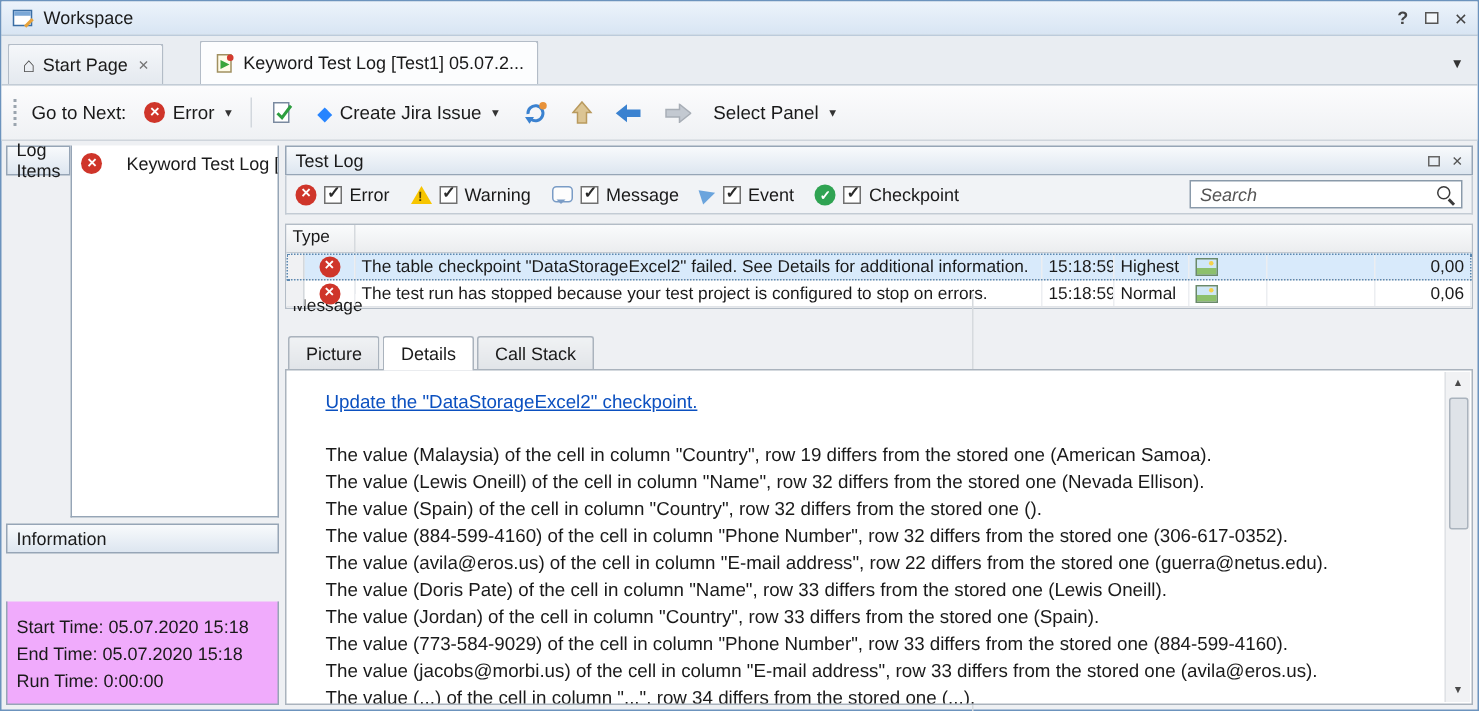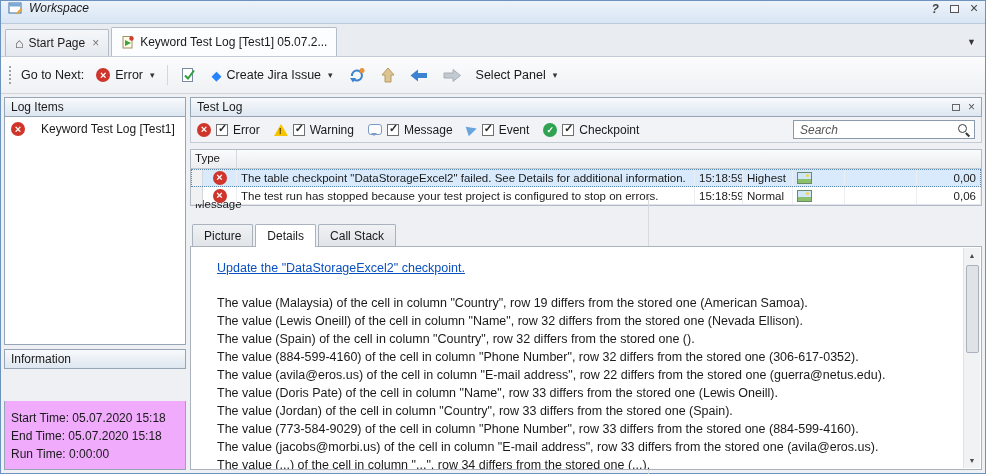--- a/index.html
+++ b/index.html
@@ -1,29 +1,29 @@
 <!DOCTYPE html>
 <html><head>
 <meta charset="utf-8">
 <style>
   * { box-sizing: border-box; margin: 0; padding: 0; }
   html,body { width: 986px; height: 474px; overflow: hidden; }
   body { font-family: "Liberation Sans", sans-serif; font-size: 12px; color: #1a1a1a; background: #eef0f3; }
   .app { position:absolute; inset:0; border:1px solid #6c93bd; display:flex; flex-direction:column; background:#eef0f3; }
 
   
-  .titlebar { height:23px; flex:0 0 23px; background:linear-gradient(#ecf3fb,#d8e5f3); border-bottom:1px solid #bccbdb; display:flex; align-items:flex-start; gap:6px; padding:0 7px;font-style:italic; }
+  .titlebar { height:23px; flex:0 0 23px; background:linear-gradient(#ecf3fb,#d8e5f3); border-bottom:1px solid #bccbdb; display:flex; align-items:center; gap:6px; padding:0 7px; }
   .titlebar .title { font-size:12px; color:#1a1a1a; }
   .tb-right { margin-left:auto; display:flex; align-items:center; gap:11px; color:#444; }
   .tb-help::before { content:'?'; font-weight:bold; font-size:12px; }
   .tb-float { width:9px; height:8px; border:1px solid #555; background:#f4f8fc; display:inline-block; }
   .tb-close::before { content:'×'; font-size:14px; line-height:1; }
 
   
-  .tabstrip { height:33px; flex:0 0 33px; background:#e9edf2; border-bottom:1px solid #c3ccd6; display:flex; align-items:flex-end; padding:0 4px; position:relative; }
+  .tabstrip { height:33px; flex:0 0 33px; background:#e9edf2; border-bottom:1px solid #c3ccd6; display:flex; align-items:flex-end; padding:0 4px; position:relative;gap:22px; }
   .doctab { display:flex; align-items:center; gap:5px; height:27px; padding:0 9px; border:1px solid #b3bcc7; border-bottom:none; background:linear-gradient(#f5f7fa,#e4e9ef); font-size:12px; white-space:nowrap; margin-right:2px; border-radius:2px 2px 0 0; }
   .doctab.active { background:#fcfdfe; height:29px; }
   .tab-close { color:#777; font-size:12px; margin-left:2px; }
   .ic-home::before { content:'⌂'; font-size:14px; color:#4a4a4a; }
   .strip-chevron { position:absolute; right:9px; bottom:9px; font-size:9px; color:#333; }
 
   
   .toolbar { height:37px; flex:0 0 37px; background:linear-gradient(#fcfcfd,#eff1f4); border-bottom:1px solid #cfd5dc; display:flex; align-items:center; gap:9px; padding:0 8px; font-size:12.5px; }
   .grip { width:3px; height:18px; border-left:2px dotted #9aa4ae; }
   .tbtn { display:flex; align-items:center; gap:5px; padding:2px 3px; cursor:default; }
@@ -48,21 +48,21 @@
 
   
   .content { flex:1; display:flex; gap:4px; padding:3px; min-height:0; }
   .phead { height:20px; flex:0 0 20px; background:linear-gradient(#f8fafc,#dde6f0); border:1px solid #96a5b6; display:flex; align-items:center; padding:0 6px; font-size:12px; }
   .phead-right { margin-left:auto; display:flex; align-items:center; gap:8px; color:#555; }
   .p-float { width:8px; height:7px; border:1px solid #666; display:inline-block; }
   .p-close::before { content:'×'; font-size:12px; line-height:1; }
 
   
   .leftcol { width:182px; flex:0 0 182px; display:flex; flex-direction:column; min-height:0; }
-  .logitems { flex:1; display:flex; flex-direction:column; min-height:0; }
+  .logitems { flex:1; display:flex; flex-direction:row; min-height:0; }
   .tree { flex:1; border:1px solid #96a5b6; border-top:none; background:#fff; padding:4px 3px; overflow:hidden; }
   .tree-item { display:flex; align-items:center; gap:16px; padding:1px 3px; font-size:12px; white-space:nowrap; }
   .info { margin-top:4px; flex:0 0 auto; }
   .info-body { border:1px solid #96a5b6; border-top:none; background:#f0abfc; padding:8px 6px 6px 6px; font-size:12px; line-height:18px;margin-top:32px; }
 
   
   .rightcol { flex:1; display:flex; flex-direction:column; min-width:0; min-height:0; }
   .filterbar { height:26px; flex:0 0 26px; background:#f1f3f6; border:1px solid #c3cbd4; border-top:none; display:flex; align-items:center; padding:0 6px; }
   .fgrp { display:flex; align-items:center; gap:5px; margin-right:14px; font-size:12px; }
   .searchwrap { margin-left:auto; position:relative; width:182px; }

